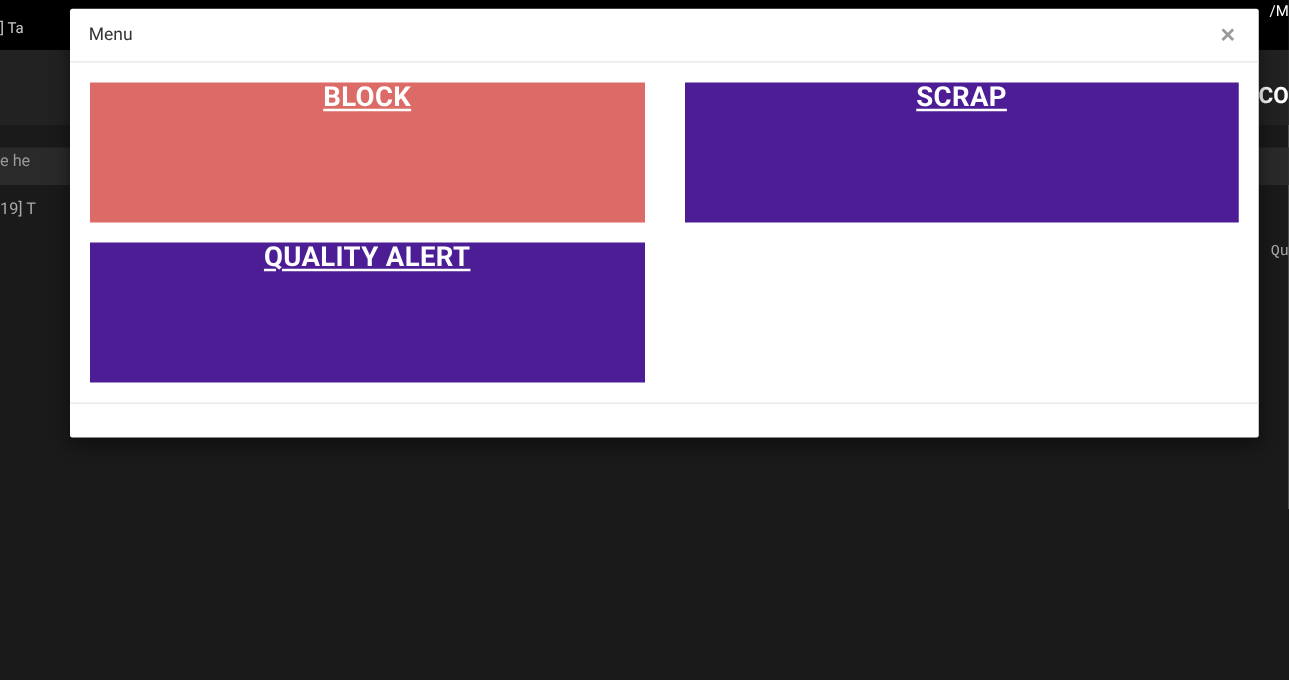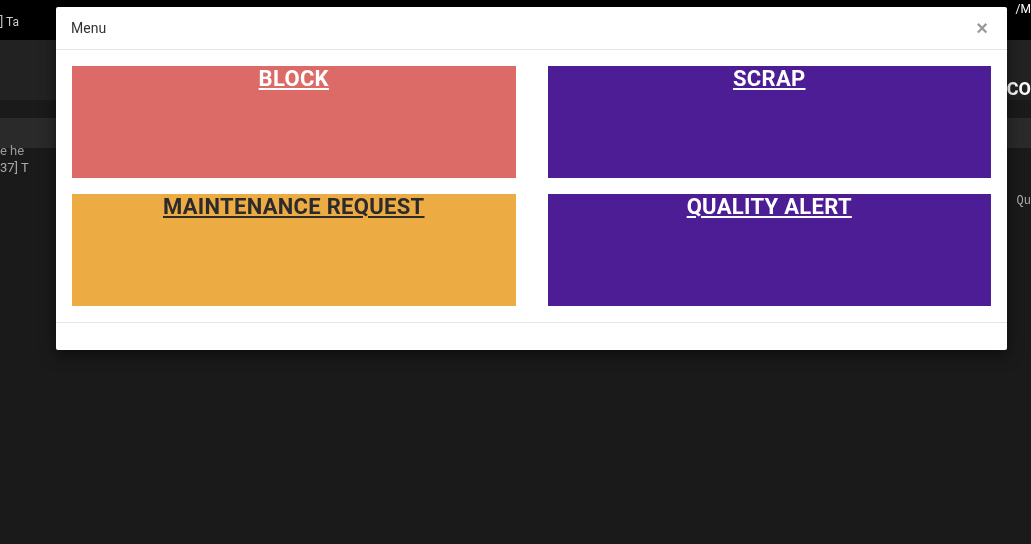--- a/index.html
+++ b/index.html
@@ -50,36 +50,36 @@
       right: 0;
       height: 60px;
       background: #222;
       color: #fff;
       font-weight: 700;
       font-size: 18px;
     }
     .bg-row2 .right {
       position: absolute;
       right: 0;
-      top: 38px;
+      top: 26px;
     }
     .bg-row3 {
       position: absolute;
       top: 118px;
       left: 0;
       right: 0;
       height: 30px;
       background: #2a2a2a;
       color: #999;
       font-size: 13px;
     }
     .bg-row3 .left {
       position: absolute;
       left: 0;
-      top: 25px;
+      top: 4px;
     }
     .bg-row4 {
       position: absolute;
       top: 160px;
       left: 0;
       right: 0;
       font-size: 13px;
       color: #aaa;
     }
     .bg-row4 .left { position: absolute; left: 0; }
@@ -159,40 +159,37 @@
     <span class="left">] Ta</span>
     <span class="right">/M</span>
   </div>
   <div class="bg-row2">
     <span class="right">CO</span>
   </div>
   <div class="bg-row3">
     <span class="left">e he</span>
   </div>
   <div class="bg-row4">
-    <span class="left">37] T</span>
+    <span class="left">19] T</span>
     <span class="right">Qu</span>
   </div>
 </div>
 
 <div class="modal">
   <div class="modal-header">
     <span class="modal-title">Menu</span>
     <button class="close-btn">
       <span>×</span>
     </button>
   </div>
   <div class="modal-body">
     <button class="tile tile-red">
       <span>BLOCK</span>
     </button>
     <button class="tile tile-teal">
       <span>SCRAP</span>
     </button>
-    <button class="tile tile-orange">
-      <span>MAINTENANCE REQUEST</span>
-    </button>
     <button class="tile tile-teal">
       <span>QUALITY ALERT</span>
     </button>
   </div>
   <div class="modal-footer"></div>
 </div>
 
 </body></html>

